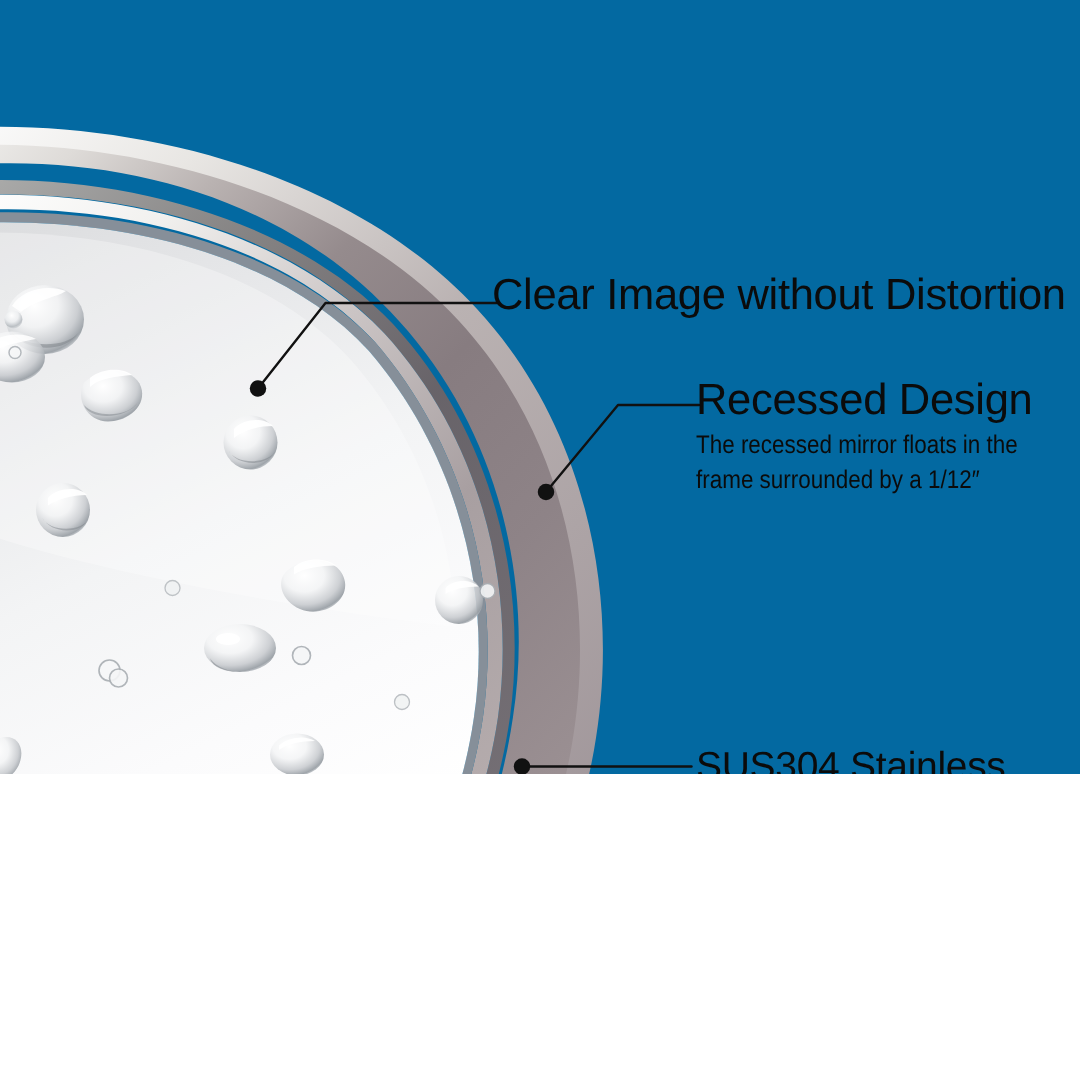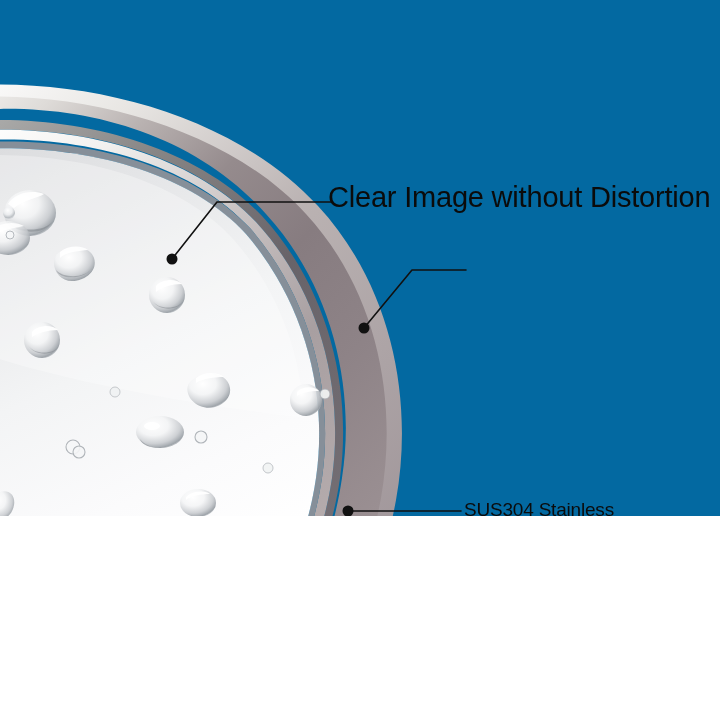--- a/index.html
+++ b/index.html
@@ -82,21 +82,21 @@
     font-size: 17px;
     line-height: 21px;
     margin-top: 2px;
   }
 
   #callout-stainless-frame {
     left: 464px;
     top: 492px;
   }
   #callout-stainless-frame .callout-title {
-    font-size: 19px;
+    font-size: 26px;
     line-height: 36px;
   }
 </style>
 </head>
 <body>
 
 <div id="stage">
 
   <div id="product-photo">
     <svg width="720" height="720" viewBox="0 0 720 720" xmlns="http://www.w3.org/2000/svg">
@@ -325,18 +325,23 @@
     <g>
       <line x1="348" y1="511" x2="461" y2="511" stroke="#111111" stroke-width="1.6" stroke-linecap="round"></line>
       <circle cx="348" cy="511" r="5.5" fill="#111111"></circle>
     </g>
   </svg>
 
   <div class="callout" id="callout-clear-image">
     <div class="callout-title">Clear Image without Distortion</div>
   </div>
 
+  <div class="callout" id="callout-recessed-design">
+    <div class="callout-title">Recessed Design</div>
+    <div class="callout-sub">The recessed mirror floats in the</div>
+    <div class="callout-sub">frame surrounded by a 1/12″</div>
+  </div>
 
   <div class="callout" id="callout-stainless-frame">
     <div class="callout-title">SUS304 Stainless</div>
   </div>
 
 </div>
 
 </body></html>

